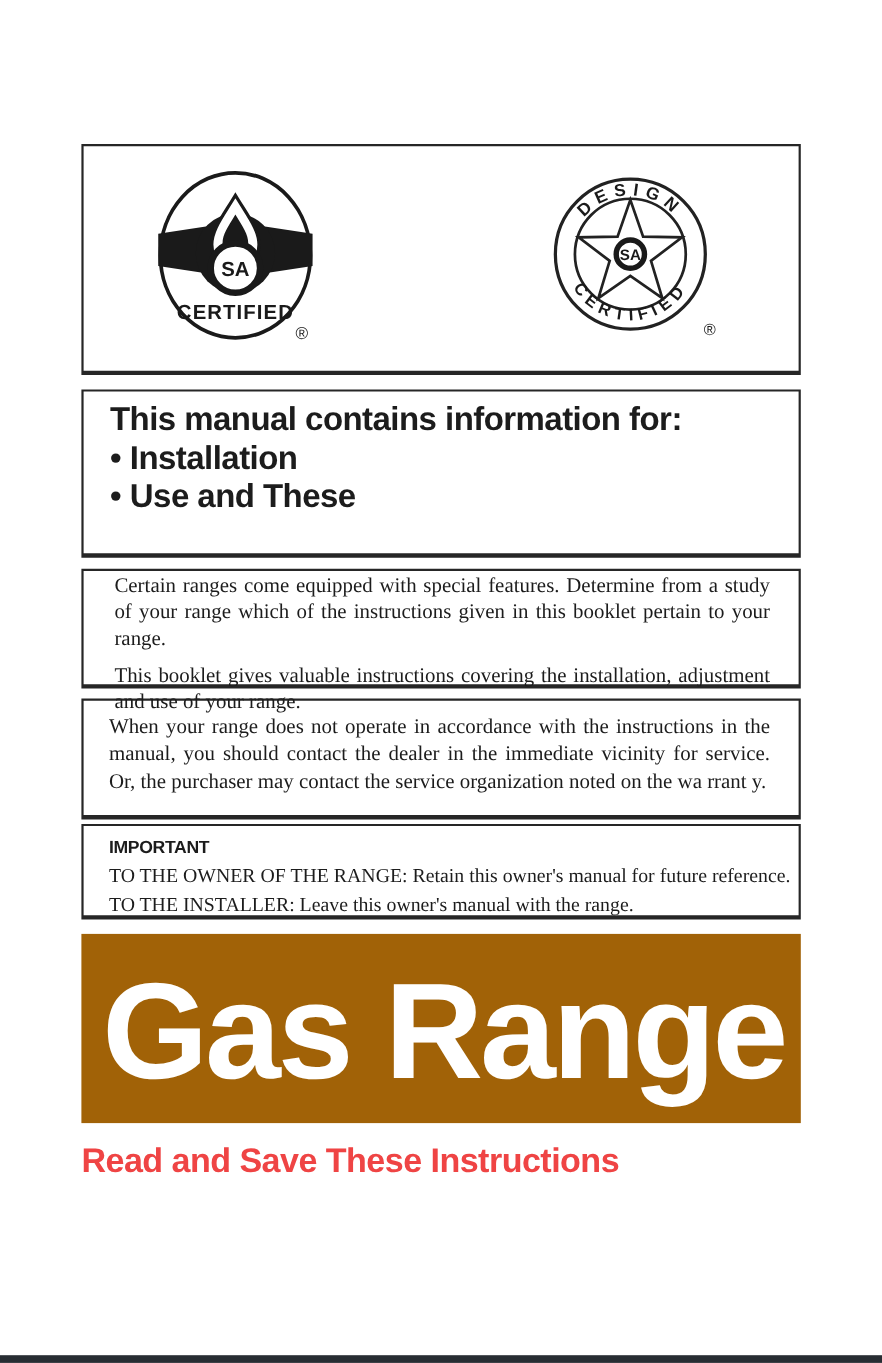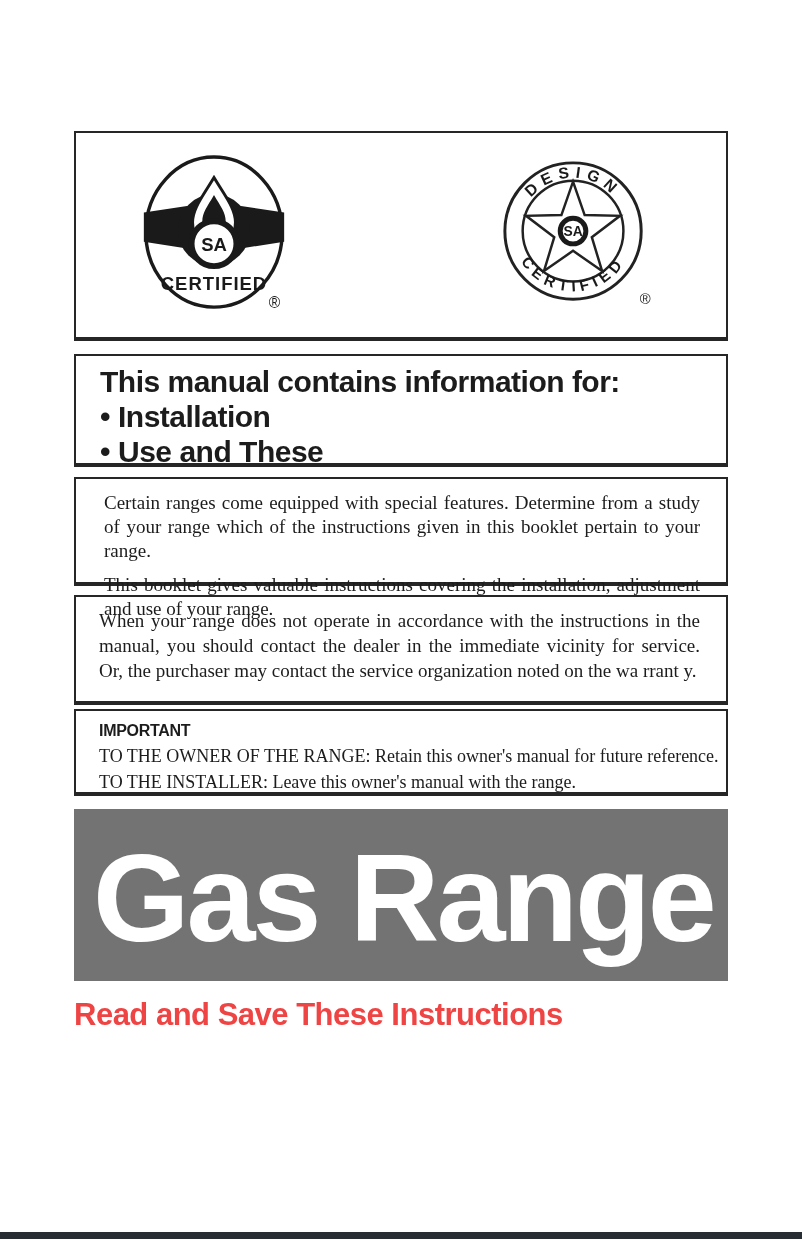--- a/index.html
+++ b/index.html
@@ -26,35 +26,35 @@
     margin-top:131px;
     height:210px;
     display:flex;
     justify-content:space-between;
     align-items:center;
     padding:0 66px 0 62px;
   }
   
   .box.manual-info{
     margin-top:13px;
-    height:113px;
+    height:153px;
     padding:8px 18px 8px 24px;
     font-family:"Liberation Sans", sans-serif;
     font-weight:bold;
     font-size:30px;
     line-height:35px;
     letter-spacing:-0.5px;
   }
   .manual-info .bullet-line{white-space:nowrap;}
   .manual-info .bullet-dot{margin-right:8px;}
   
   .box.features{
     margin-top:10px;
     height:109px;
-    padding:12px 26px 8px 28px;
+    padding:2px 26px 8px 28px;
     font-size:19px;
     line-height:24px;
   }
   .box.features p{margin:0;text-align:justify;}
   .box.features p + p{margin-top:10px;}
   
   .box.service{
     margin-top:9px;
     height:110px;
     padding:11px 26px 8px 23px;
@@ -83,21 +83,21 @@
     font-size:16px;
     letter-spacing:-0.3px;
     line-height:20px;
   }
   .box.important .line{white-space:nowrap;}
   
   .banner{
     box-sizing:border-box;
     margin-top:13px;
     width:654px;height:172px;
-    background:#737373;
+    background:#a16207;
     display:flex;align-items:center;
     padding-left:19px;
     overflow:hidden;
     text-align:right;
   }
   .banner .banner-text{
     color:#ffffff;
     font-family:"Liberation Sans", sans-serif;
     font-weight:bold;
     font-size:124px;

